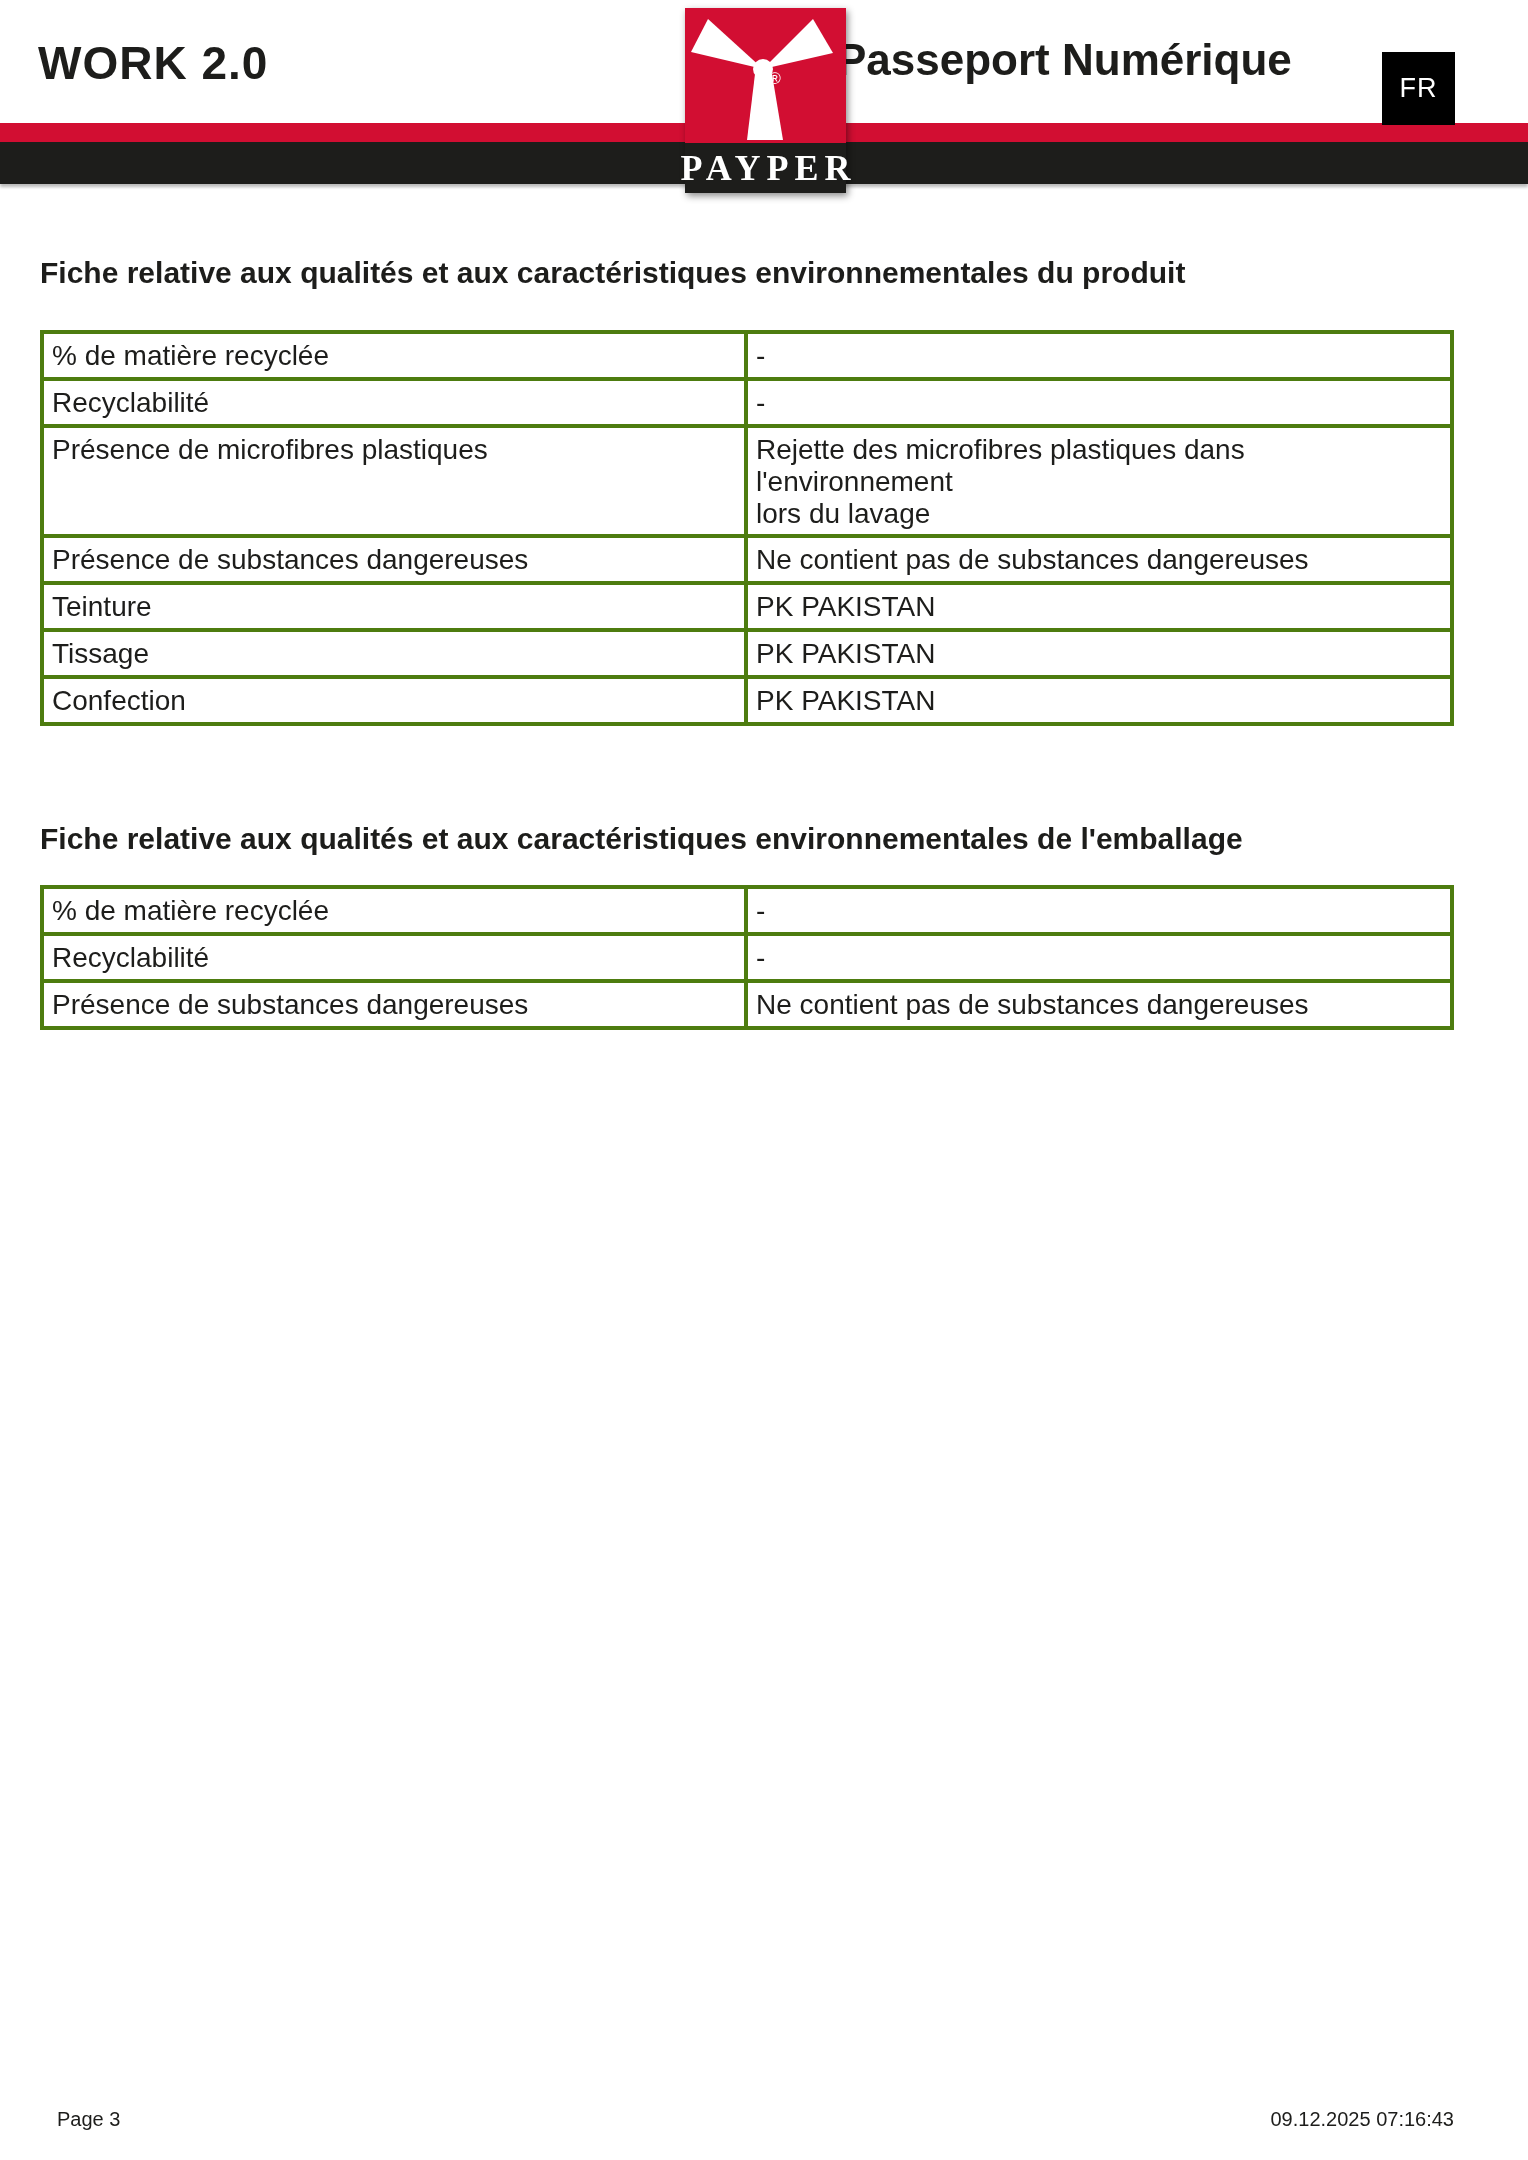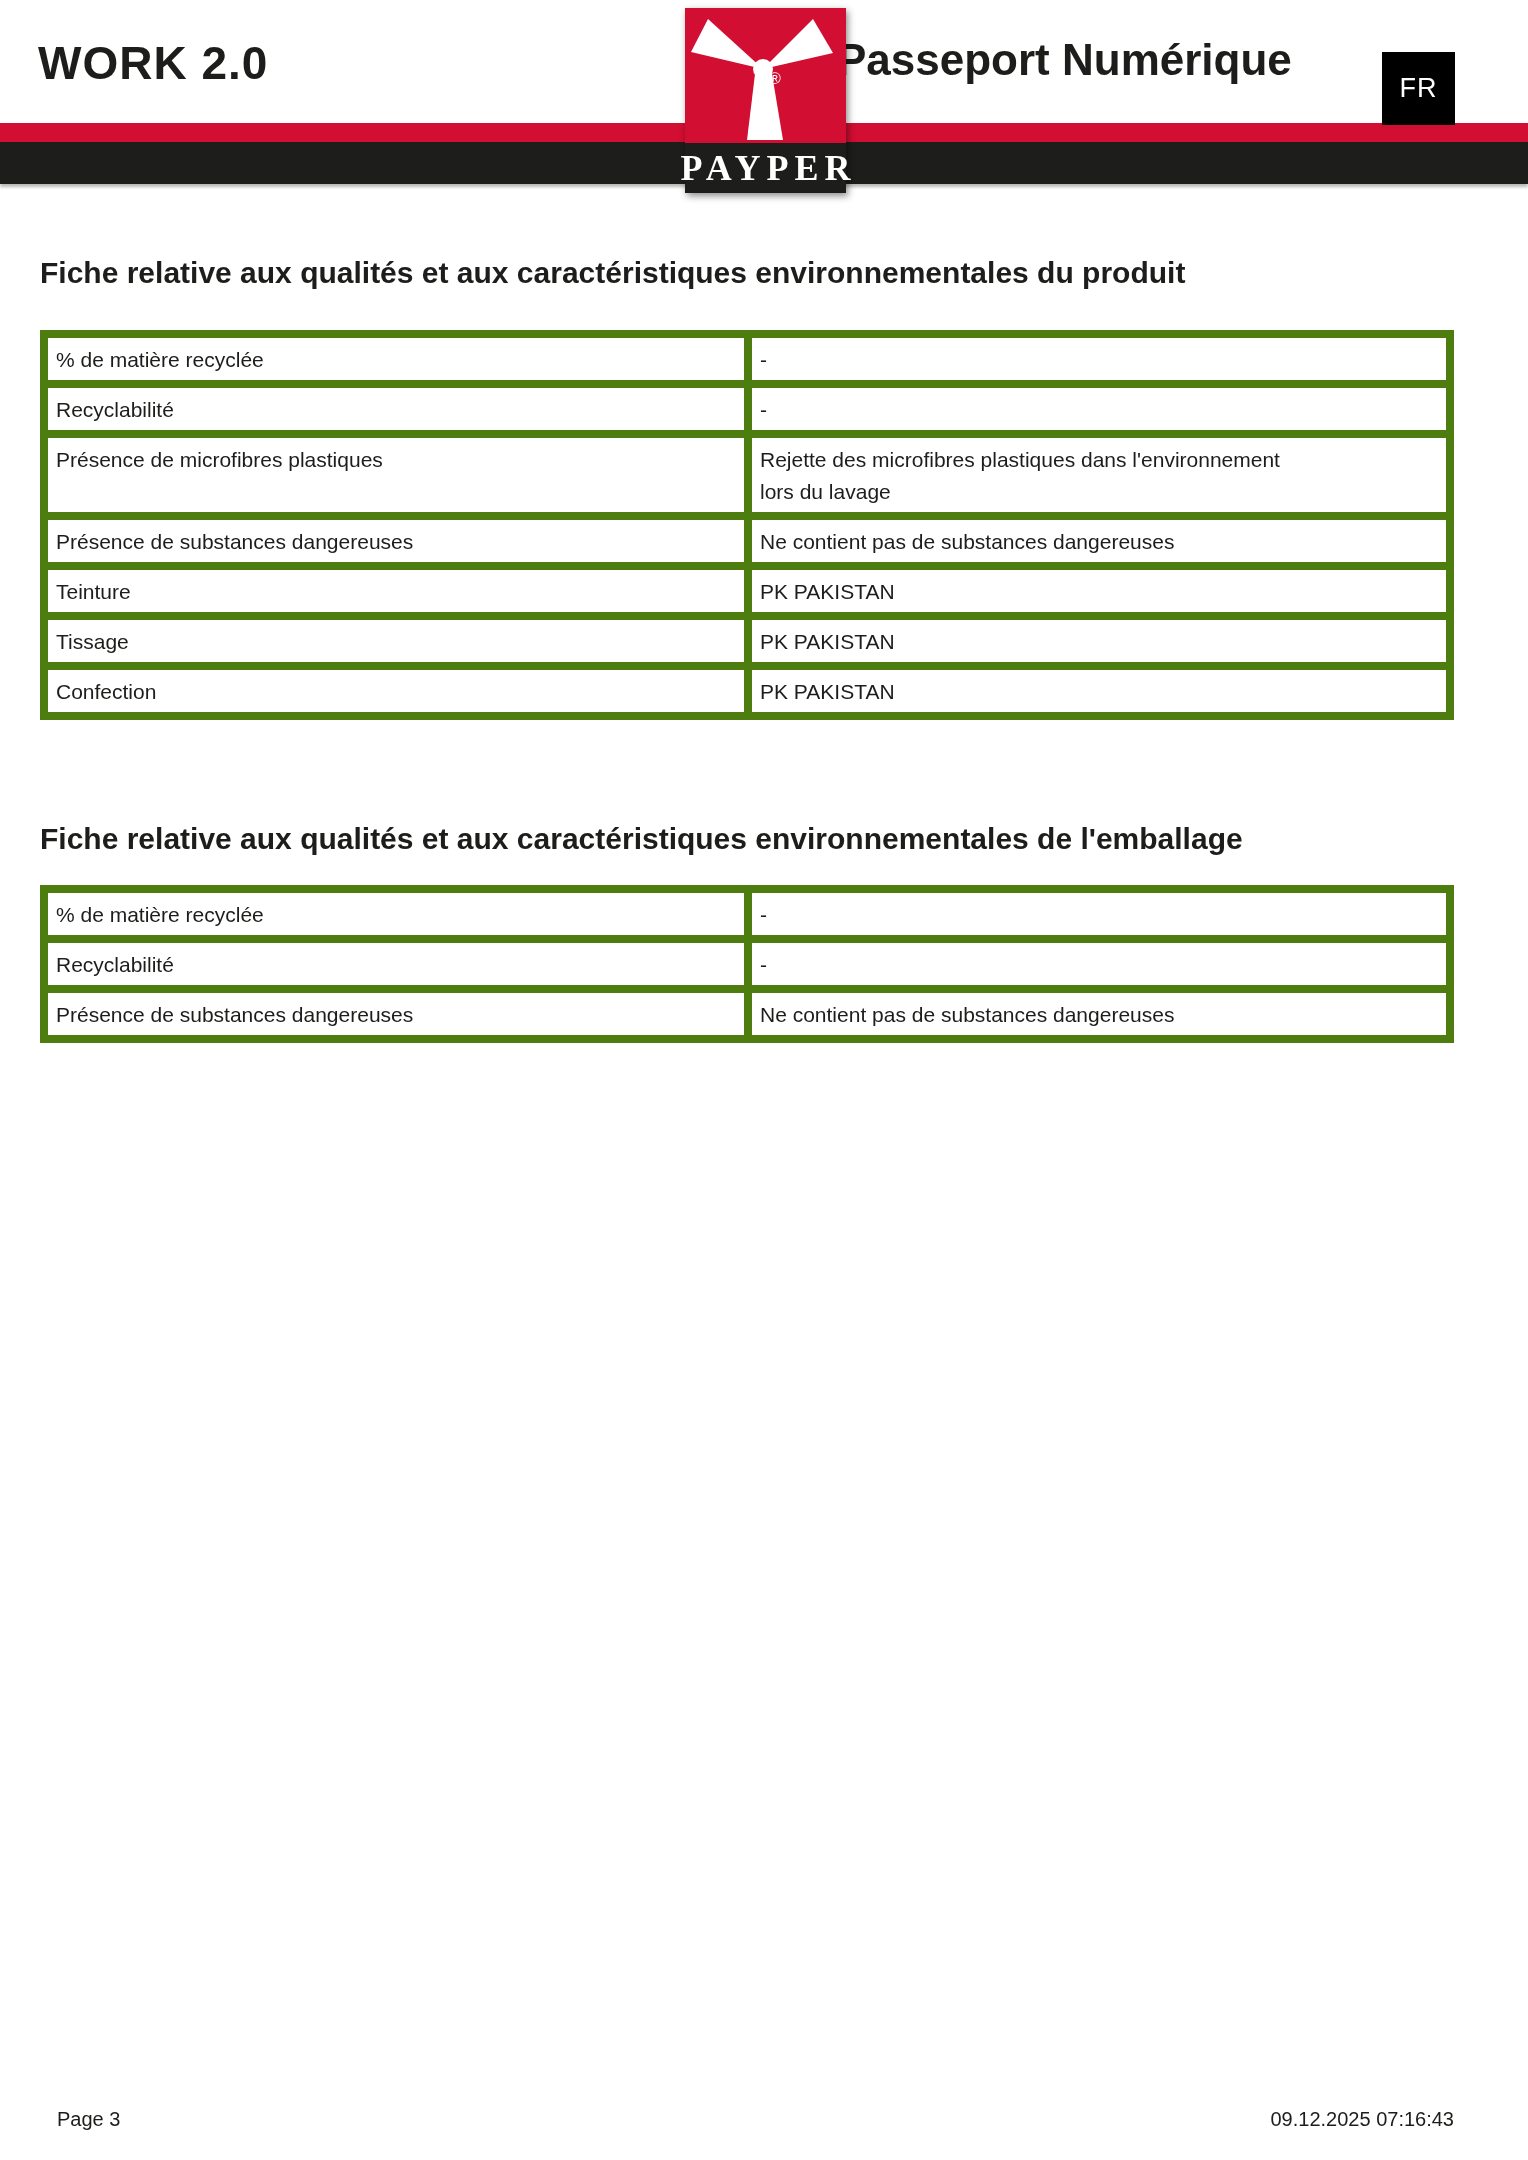--- a/index.html
+++ b/index.html
@@ -63,23 +63,23 @@
   #section1-title{top:254px;}
   #section2-title{top:820px;}
 
   table.env-table{
     position:absolute;left:0;width:1414px;
     border-collapse:collapse;table-layout:fixed;
   }
   #table1{top:330px;}
   #table2{top:885px;}
   .env-table td{
-    border:8px solid #4d7c0f;
+    border:4px solid #4d7c0f;
     vertical-align:top;
-    font-size:21px;line-height:32px;
+    font-size:28px;line-height:32px;
     padding:6px 10px 4px 8px;
     color:var(--ink);
     overflow:hidden;
   }
   .env-table col.c1{width:704px;}
   .env-table tr{height:47px;}
   .env-table tr.tall{height:80px;}
   .env-table td.value{white-space:pre-line;}
 
   

